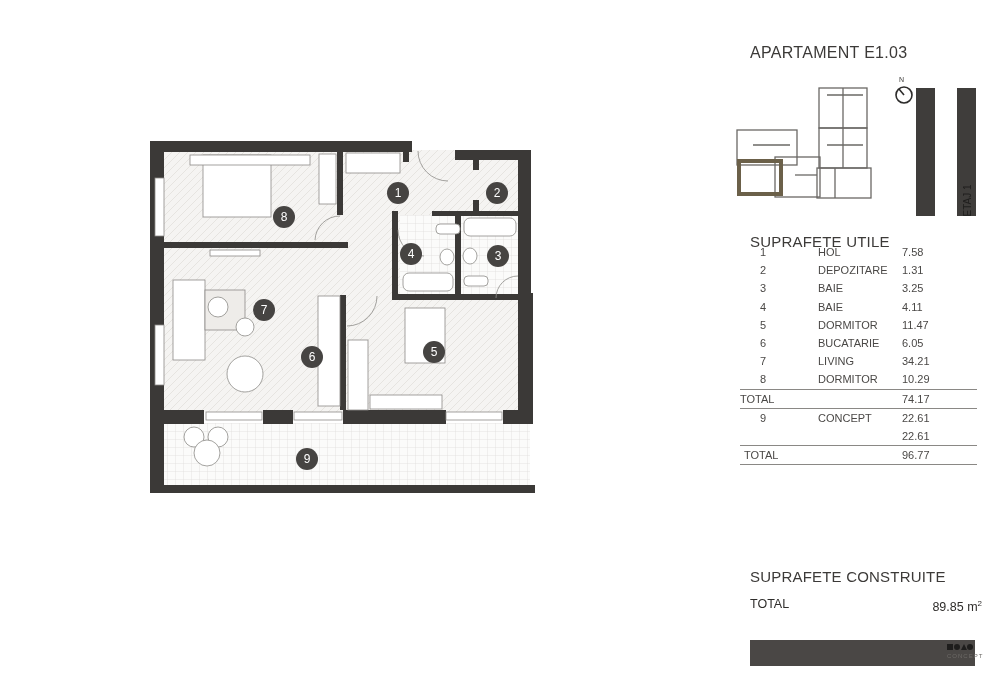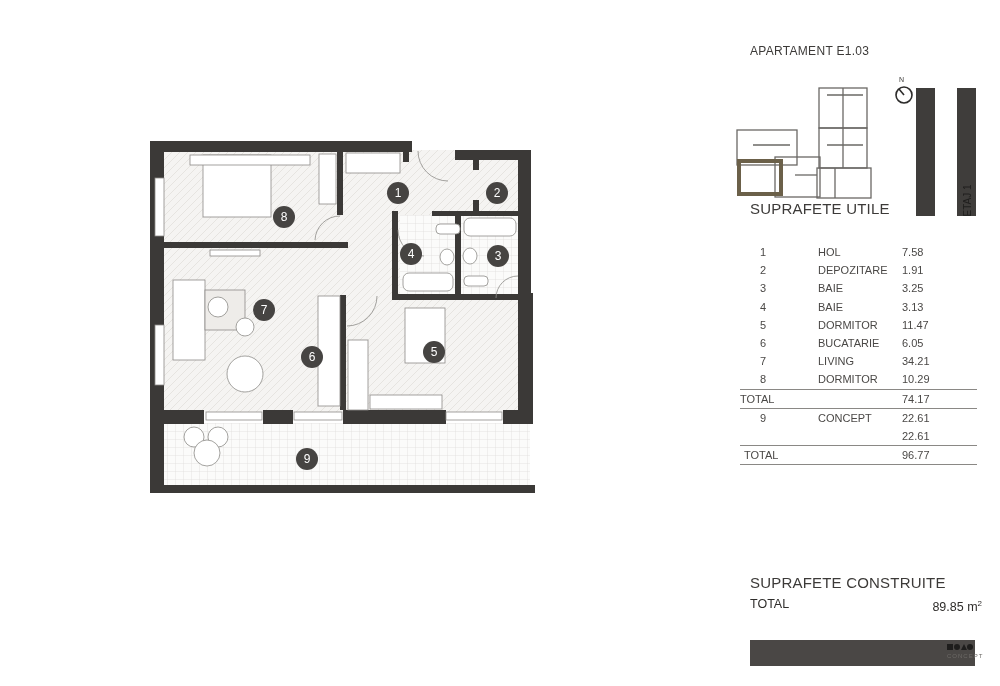--- a/index.html
+++ b/index.html
@@ -4,21 +4,21 @@
   <style>
     html, body { margin:0; padding:0; background:#ffffff; }
     body { width:1000px; height:686px; position:relative; overflow:hidden;
            font-family:"Liberation Sans", sans-serif; color:#3a3836; }
     .abs { position:absolute; }
 
     
     #plan { position:absolute; left:140px; top:130px; width:420px; height:380px; }
 
     
-    .title { font-size:12px; letter-spacing:0.3px; color:#3c3a38; }
+    .title { font-size:16px; letter-spacing:0.3px; color:#3c3a38; }
     .sec-title { font-size:15px; color:#3c3a38; letter-spacing:0.2px; }
     .tbl { position:absolute; left:740px; top:243px; width:237px; font-size:11px; color:#4a4846; }
     .row { position:relative; height:18.2px; line-height:18.2px; }
     .row .n { position:absolute; left:20px; }
     .row .r { position:absolute; left:78px; }
     .row .a { position:absolute; left:162px; }
     .row.total { border-top:1px solid #8a8885; }
     .row.total .lbl { position:absolute; left:0px; }
     .row.sep { border-top:1px solid #8a8885; }
     .row.last { border-bottom:1px solid #8a8885; }
@@ -59,42 +59,42 @@
 <svg class="abs" style="left:893px;top:84px;" width="22" height="22">
   <circle cx="11" cy="11" r="8" fill="none" stroke="#2d2c2b" stroke-width="1.6"></circle>
   <line x1="11" y1="11" x2="6" y2="5" stroke="#2d2c2b" stroke-width="1.6"></line>
 </svg>
 
 <div class="bar" style="left:916px;top:88px;width:19px;height:128px;"></div>
 <div class="etaj">
     <span>ETAJ 1</span>
   </div>
 
-<div class="abs sec-title" style="left:750px;top:200px;">SUPRAFETE UTILE</div>
+<div class="abs sec-title" style="left:750px;top:233px;">SUPRAFETE UTILE</div>
 
 <div class="tbl">
   <div class="row">
       <span class="n">1</span>
       <span class="r">HOL</span>
       <span class="a">7.58</span>
     </div>
   <div class="row">
       <span class="n">2</span>
       <span class="r">DEPOZITARE</span>
-      <span class="a">1.91</span>
+      <span class="a">1.31</span>
     </div>
   <div class="row">
       <span class="n">3</span>
       <span class="r">BAIE</span>
       <span class="a">3.25</span>
     </div>
   <div class="row">
       <span class="n">4</span>
       <span class="r">BAIE</span>
-      <span class="a">3.13</span>
+      <span class="a">4.11</span>
     </div>
   <div class="row">
       <span class="n">5</span>
       <span class="r">DORMITOR</span>
       <span class="a">11.47</span>
     </div>
   <div class="row">
       <span class="n">6</span>
       <span class="r">BUCATARIE</span>
       <span class="a">6.05</span>
@@ -120,21 +120,21 @@
     </div>
   <div class="row">
       <span class="a">22.61</span>
     </div>
   <div class="row total last">
       <span class="lbl" style="left:4px">TOTAL</span>
       <span class="a">96.77</span>
     </div>
 </div>
 
-<div class="abs sec-title" style="left:750px;top:568px;margin-top:6px;">SUPRAFETE CONSTRUITE</div>
+<div class="abs sec-title" style="left:750px;top:568px;">SUPRAFETE CONSTRUITE</div>
 <div class="built">
   <div class="line"><span>TOTAL</span><span class="v"><span>89.85 m</span><sup>2</sup></span></div>
 </div>
 
 <div class="brandbar">
   <svg class="abs" style="left:197px;top:3px;" width="26" height="9">
     <rect x="0" y="1" width="6" height="6" fill="#1e1d1c"></rect>
     <circle cx="10" cy="4" r="3" fill="#1e1d1c"></circle>
     <polygon points="14,7 17,1 20,7" fill="#1e1d1c"></polygon>
     <circle cx="23" cy="4" r="3" fill="#1e1d1c"></circle>

